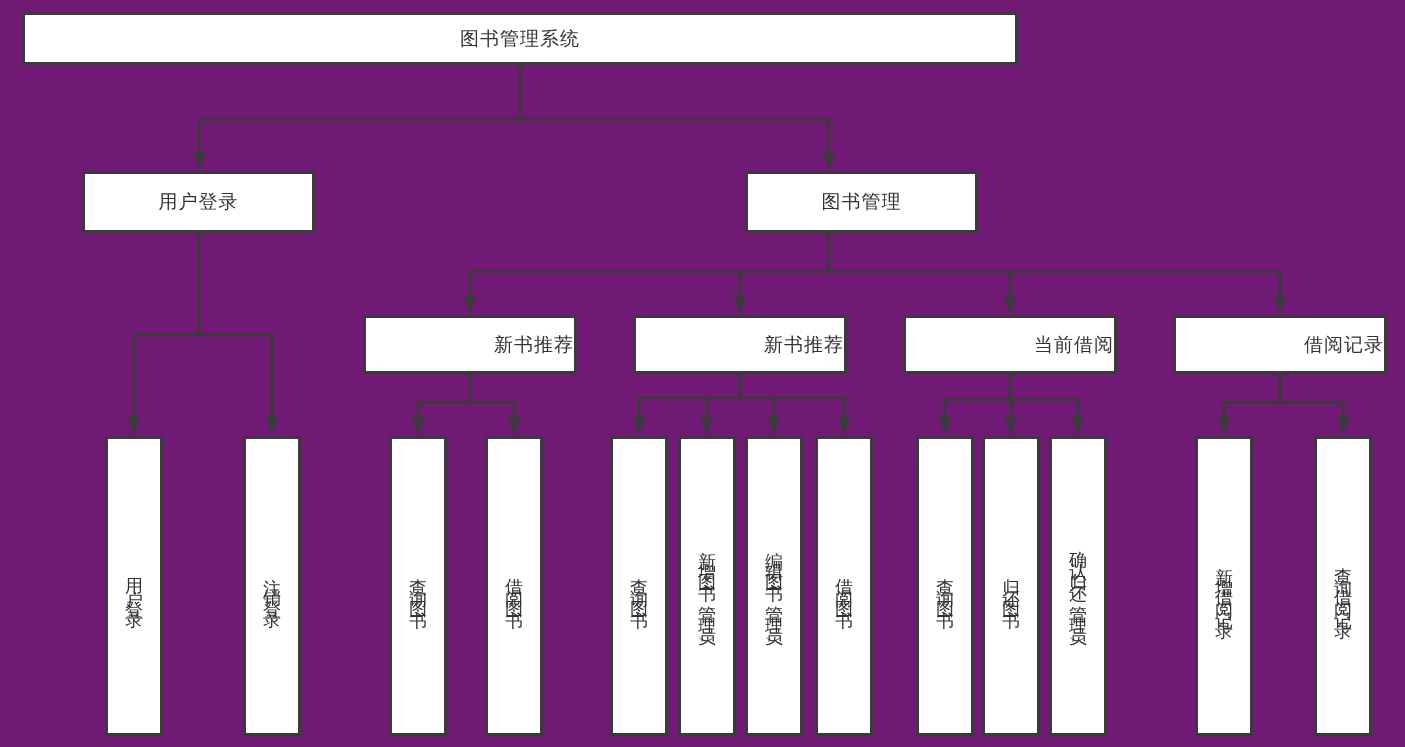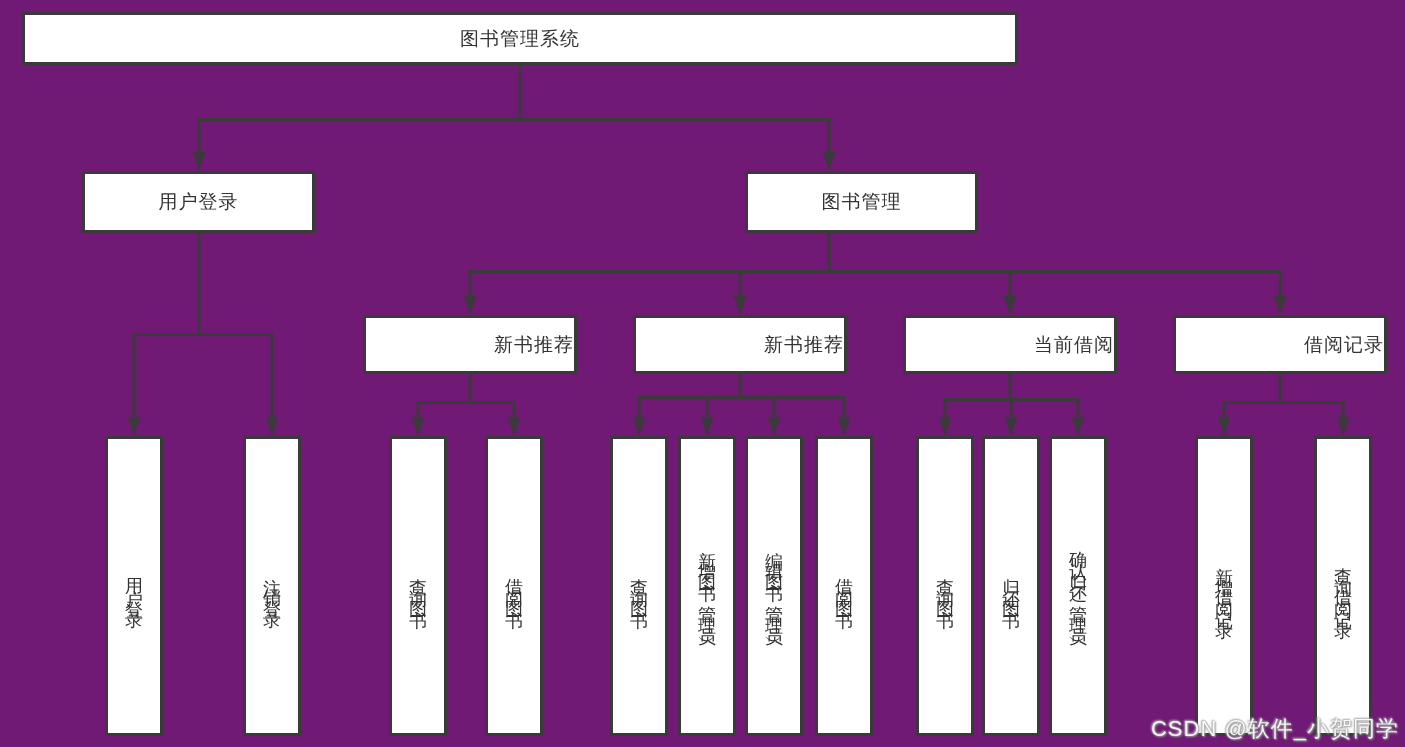--- a/index.html
+++ b/index.html
@@ -185,15 +185,14 @@
     <span class="vtext">确认归还（管理员）</span>
   </div>
 
   <div class="node vnode leaf n-e1">
     <span class="vtext">新增借阅记录</span>
   </div>
   <div class="node vnode leaf n-e2">
     <span class="vtext">查询借阅记录</span>
   </div>
 
-  <div class="watermark">CSDN @软件_小贺同学</div>
 
 </div>
 
 </body></html>

